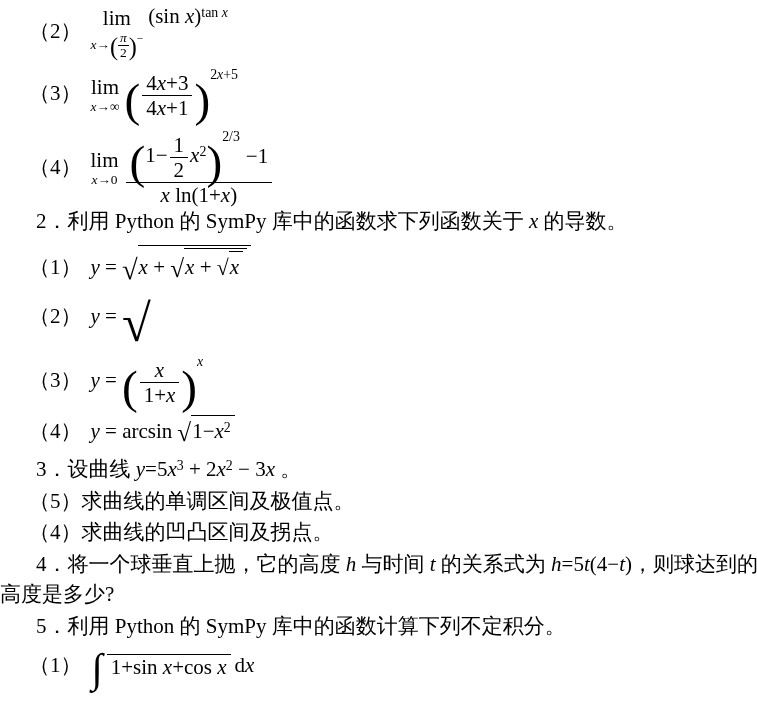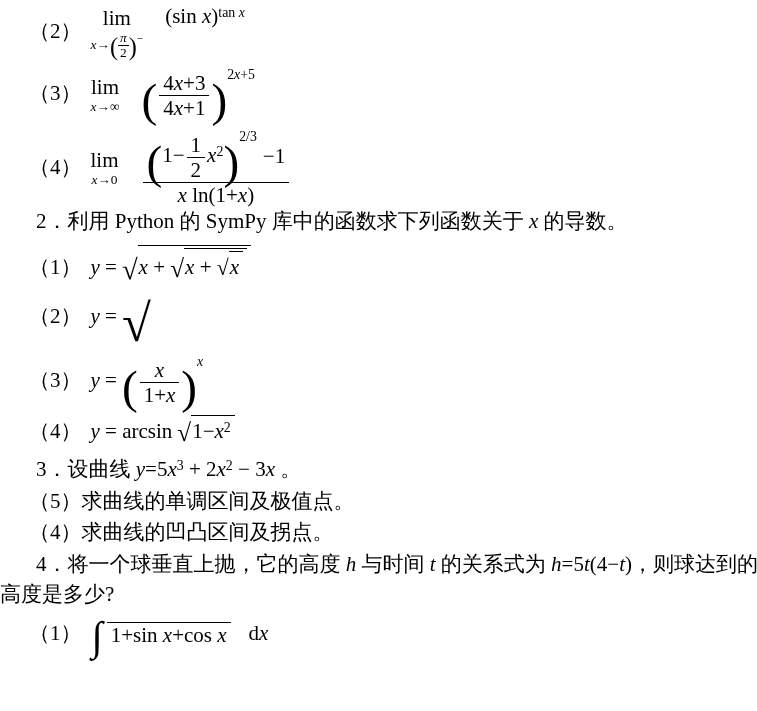--- a/index.html
+++ b/index.html
@@ -19,21 +19,21 @@
   .ilabel { margin-right: 9px; }
   .lhs { margin-right: 5px; }
   i { font-style: italic; }
 
   
   .frac { display: inline-block; vertical-align: middle; text-align: center; margin: 0 2px; }
   .fnum, .fden { display: block; padding: 0 4px; line-height: 1.15; }
   .fden { border-top: 1.4px solid #000; }
 
   
-  .limblock { display: inline-block; text-align: center; vertical-align: middle; margin-right: 22px; }
+  .limblock { display: inline-block; text-align: center; vertical-align: middle; margin-right: 5px; }
   .lim { display: block; line-height: 1.05; }
   .limsub { display: block; font-size: 0.64em; line-height: 1.1; margin-top: 2px; }
   .limsub .frac { margin: 0; }
   .limsub .fnum, .limsub .fden { padding: 0 2px; line-height: 1.05; }
   .bps { font-size: 1.8em; line-height: 1; vertical-align: middle; position: relative; top: 0.06em; }
   .limsup { font-size: 0.85em; vertical-align: 0.55em; }
 
   
   .bp { font-size: 2.25em; line-height: 1; vertical-align: middle; position: relative; top: 0.1em; display: inline-block; }
 
@@ -49,21 +49,21 @@
   .rs2 { font-size: 1.2em;  vertical-align: -0.1em; }
   .rs3 { font-size: 1.36em; vertical-align: -0.16em; }
   .rsbig { font-size: 2.5em; vertical-align: middle; position: relative; top: 0.09em; }
   .radicand { display: inline-block; border-top: 1.4px solid #000; padding: 2px 4px 0 1px; }
   .radmid { vertical-align: middle; }
 
   
   .intg { font-size: 1.95em; line-height: 1; vertical-align: middle; position: relative; top: 0.06em; margin: 0 2px 0 1px; }
 
   .mtail { margin-left: 6px; }
-  .dx { margin-left: 16px; }
+  .dx { margin-left: 2px; }
 </style>
 </head>
 <body>
 
 <div class="page">
 
   <div class="line i-indent m0">
     <span class="ilabel">（2）</span><span class="limblock"><span class="lim">lim</span><span class="limsub"><span><i>x</i>→</span><span class="bps">(</span><span class="frac"><span class="fnum"><i>π</i></span><span class="fden">2</span></span><span class="bps">)</span><sup class="limsup">−</sup></span></span><span class="raise"><span>(sin <i>x</i>)</span><sup class="supx">tan <i>x</i></sup></span>
   </div>
 
@@ -96,18 +96,19 @@
   <div class="line t-indent m10">
     <span>3．设曲线 </span><span><i>y</i>=5<i>x</i></span><sup class="supx">3</sup><span> + 2<i>x</i></span><sup class="supx">2</sup><span> − 3<i>x</i></span><span> 。</span>
   </div>
 
   <div class="line i-indent m4">（5）求曲线的单调区间及极值点。</div>
   <div class="line i-indent m4">（4）求曲线的凹凸区间及拐点。</div>
 
   <div class="line t-indent m4">4．将一个球垂直上抛，它的高度 <i>h</i> 与时间 <i>t</i> 的关系式为 <i>h</i>=5<i>t</i>(4−<i>t</i>)，则球达到的最大</div>
   <div class="line m2">高度是多少?</div>
 
+  <div class="line t-indent m4">5．利用 Python 的 SymPy 库中的函数计算下列不定积分。</div>
 
   <div class="line i-indent m6">
     <span class="ilabel">（1）</span><span class="intg">∫</span><span class="frac"><span class="fden">1+sin <i>x</i>+cos <i>x</i></span></span><span class="dx">d<i>x</i></span>
   </div>
 
 </div>
 
 </body></html>

